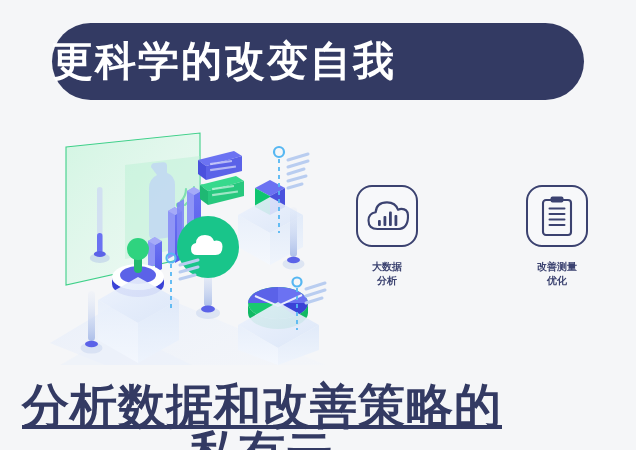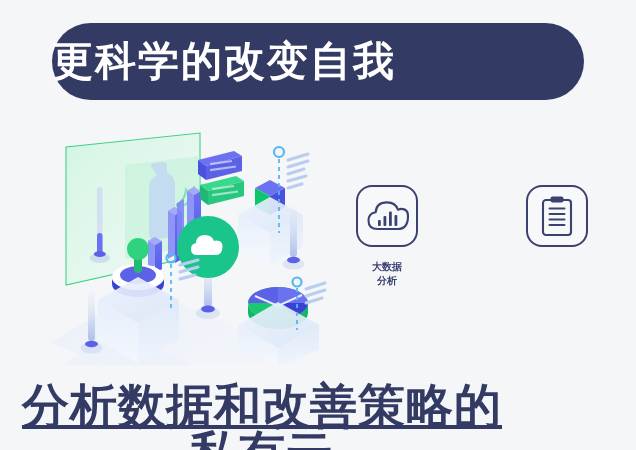--- a/index.html
+++ b/index.html
@@ -314,20 +314,24 @@
           <rect x="3" y="5" width="28" height="35" rx="3" fill="none" stroke="#3b4270" stroke-width="2.1"></rect>
           <rect x="10.5" y="1.5" width="13" height="6" rx="2" fill="#3b4270"></rect>
           <g fill="#3b4270">
             <rect x="8.5" y="12.5" width="17" height="2.1" rx="1"></rect>
             <rect x="8.5" y="18" width="17" height="2.1" rx="1"></rect>
             <rect x="8.5" y="23.5" width="17" height="2.1" rx="1"></rect>
             <rect x="8.5" y="29" width="17" height="2.1" rx="1"></rect>
           </g>
         </svg>
       </div>
+      <div class="feature-label">
+        <span>改善测量</span><br>
+        <span>优化</span>
+      </div>
     </div>
 
 
   </div>
 
   <div class="tagline">分析数据和改善策略的私有云</div>
 
 </div>
 
 </body></html>

